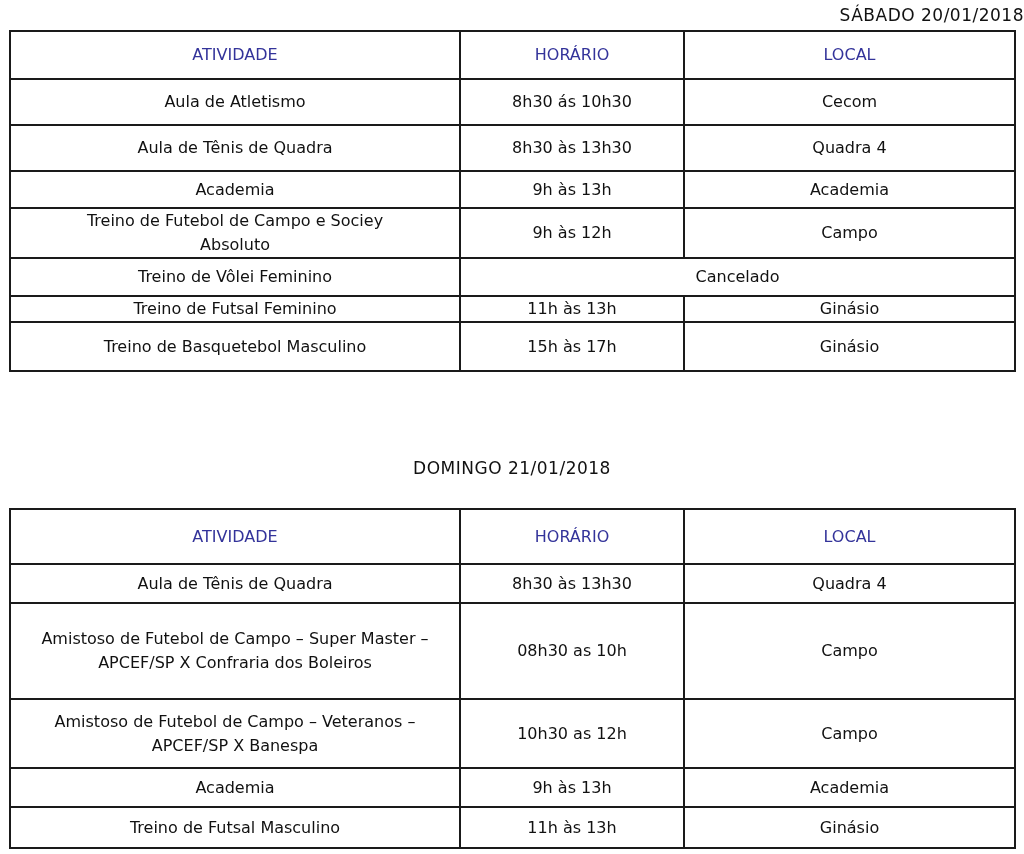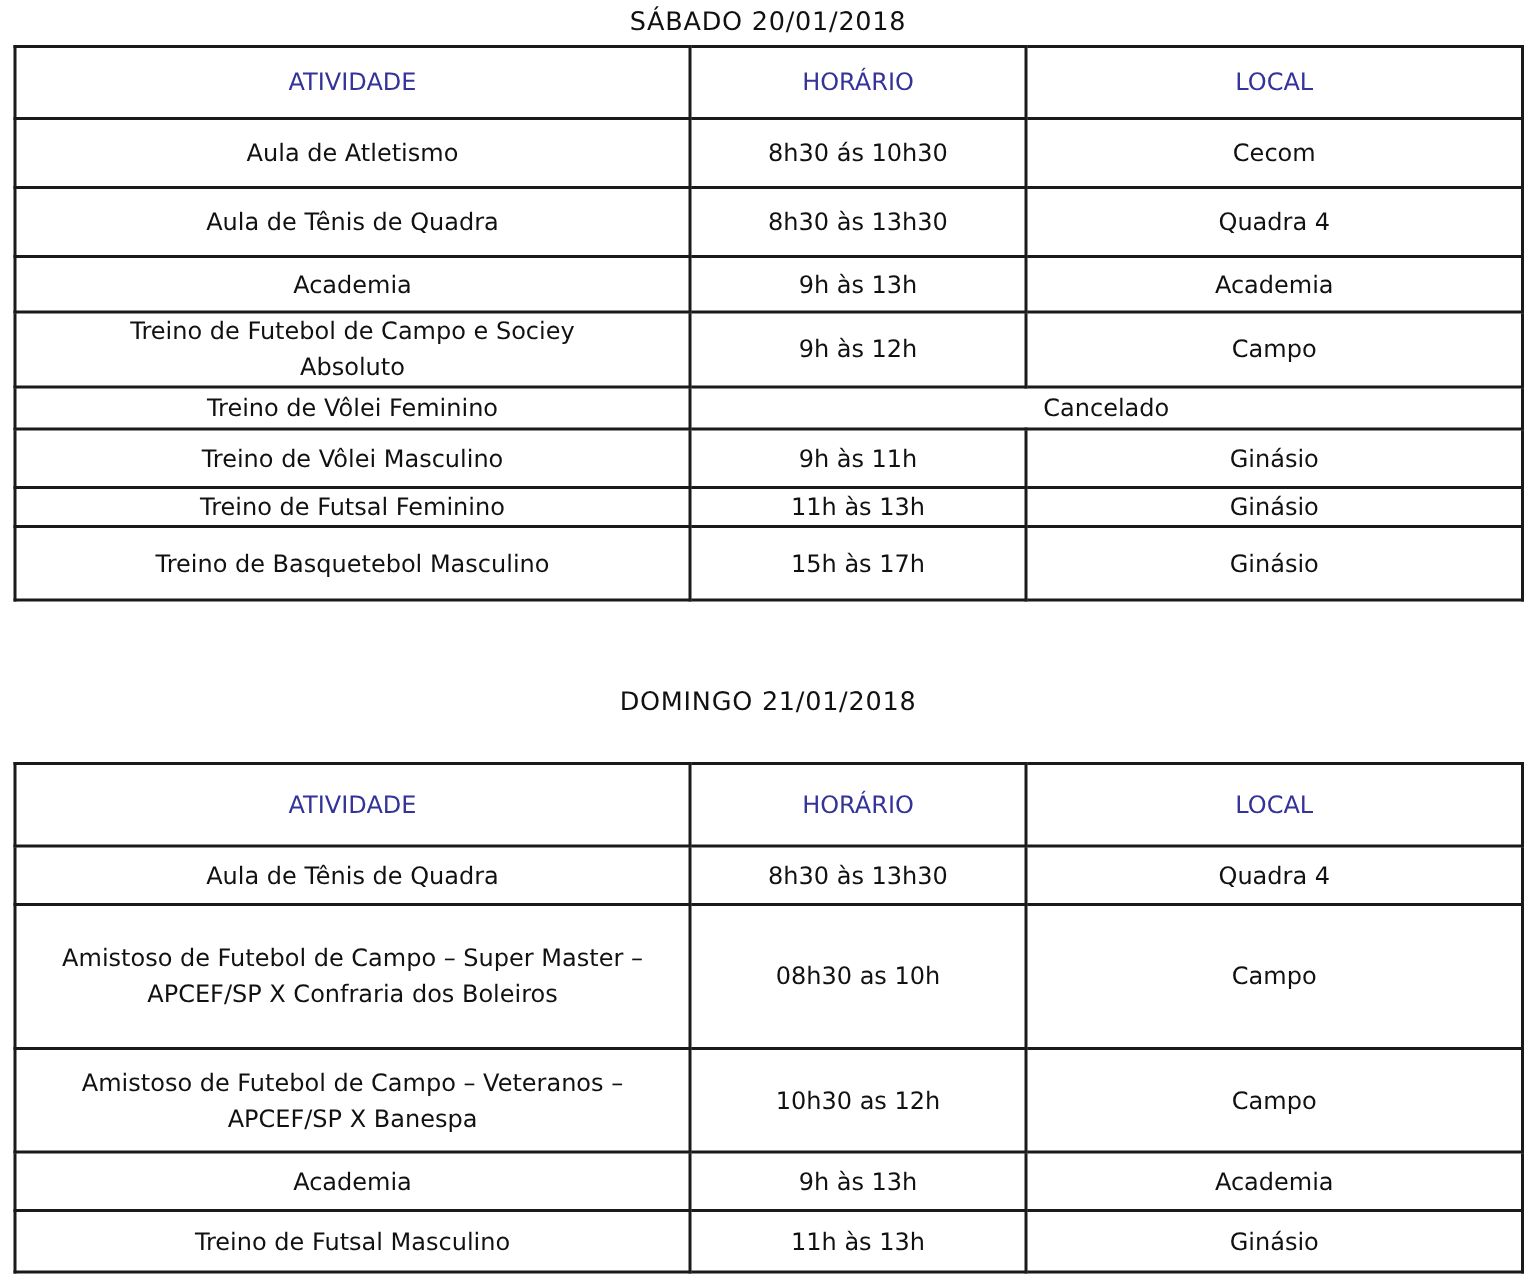--- a/index.html
+++ b/index.html
@@ -11,21 +11,21 @@
                 table-layout:fixed; }
   table.sched td, table.sched th { border:2px solid #1a1a1a; text-align:center;
                 vertical-align:middle; font-size:16px; padding:0 6px; line-height:24px; font-weight:normal; }
   table.sched th { color:#33339a; font-size:16px;margin-left:44px; }
   col.c1 { width:450px; } col.c2 { width:224px; } col.c3 { width:331px; }
   td.top { vertical-align:top; padding-top:4px; }
 </style>
 </head>
 <body>
 
-<div class="day-title" style="top:5px;">SÁBADO 20/01/2018</div>
+<div class="day-title" style="top:5px;text-align:right;">SÁBADO 20/01/2018</div>
 <table class="sched" style="top:30px;">
   <colgroup>
       <col class="c1">
       <col class="c2">
       <col class="c3">
     </colgroup>
   <tbody>
       <tr style="height:48px;">
     <th>ATIVIDADE</th>
     <th>HORÁRIO</th>
@@ -44,28 +44,23 @@
   <tr style="height:37px;">
     <td>Academia</td>
     <td>9h às 13h</td>
     <td>Academia</td>
   </tr>
   <tr style="height:48px;">
     <td style="padding:0 40px;">Treino de Futebol de Campo e Sociey Absoluto</td>
     <td class="top">9h às 12h</td>
     <td class="top">Campo</td>
   </tr>
-  <tr style="height:28px;">
+  <tr style="height:38px;">
     <td>Treino de Vôlei Feminino</td>
     <td colspan="2">Cancelado</td>
-  </tr>
-  <tr style="height:39px;">
-    <td>Treino de Vôlei Masculino</td>
-    <td class="top">9h às 11h</td>
-    <td class="top">Ginásio</td>
   </tr>
   <tr style="height:20px;">
     <td>Treino de Futsal Feminino</td>
     <td>11h às 13h</td>
     <td>Ginásio</td>
   </tr>
   <tr style="height:49px;">
     <td>Treino de Basquetebol Masculino</td>
     <td>15h às 17h</td>
     <td class="top">Ginásio</td>

